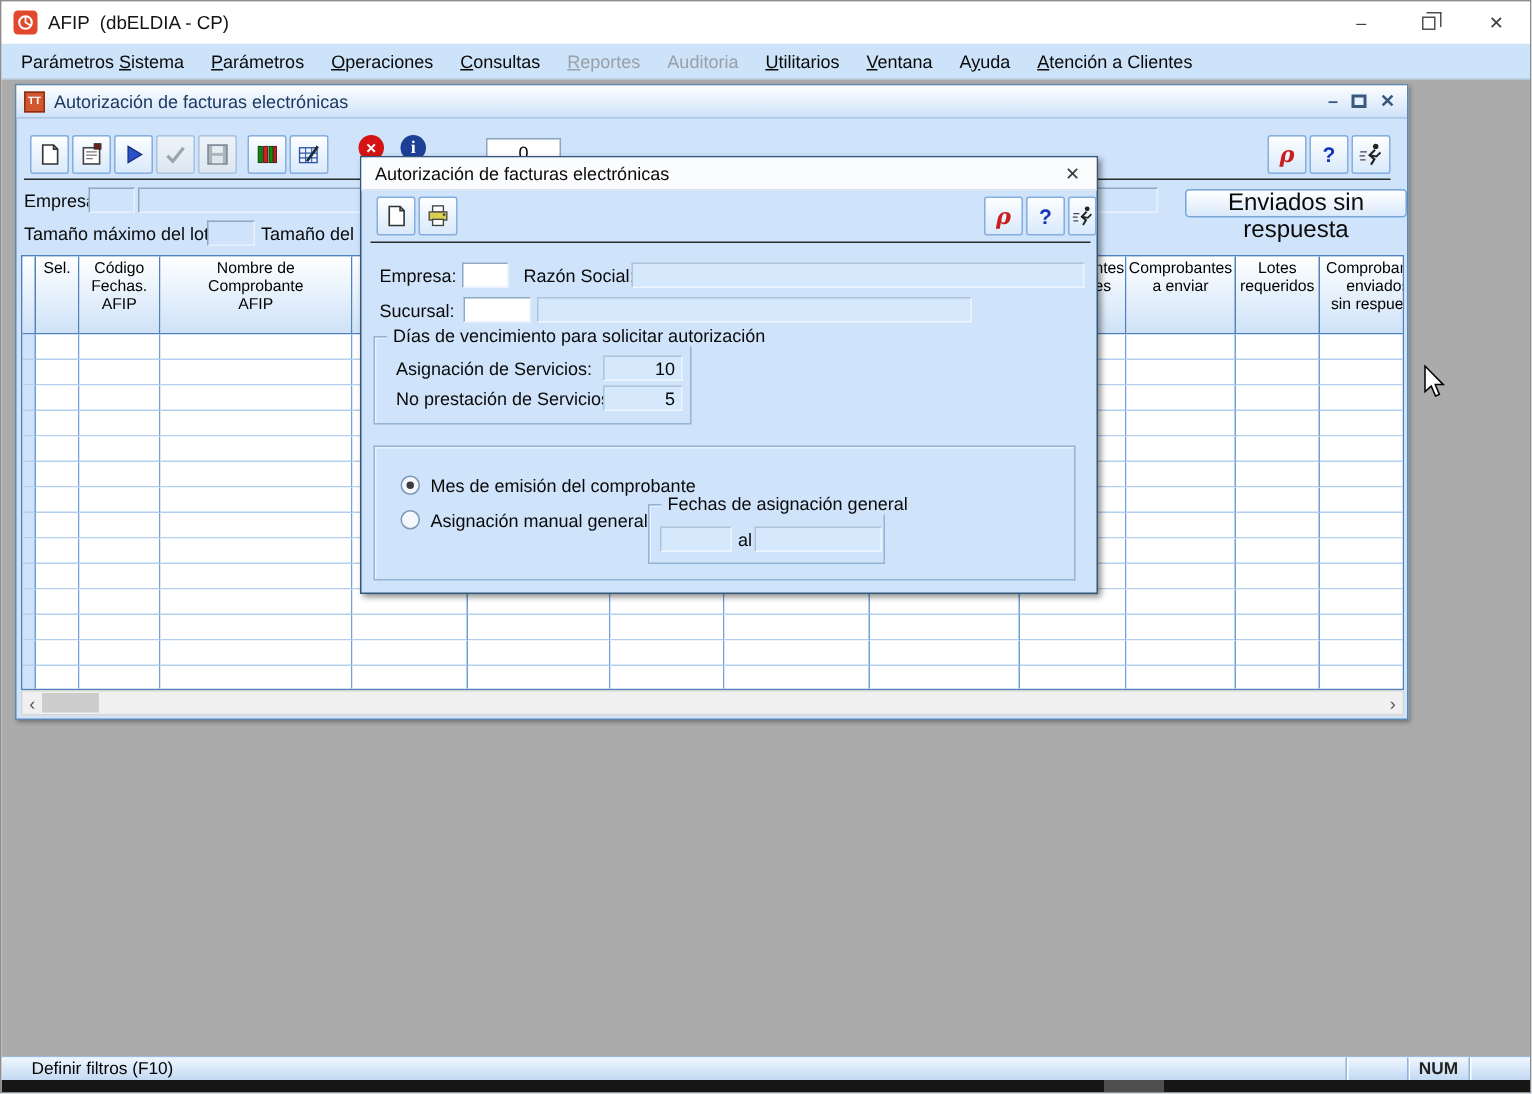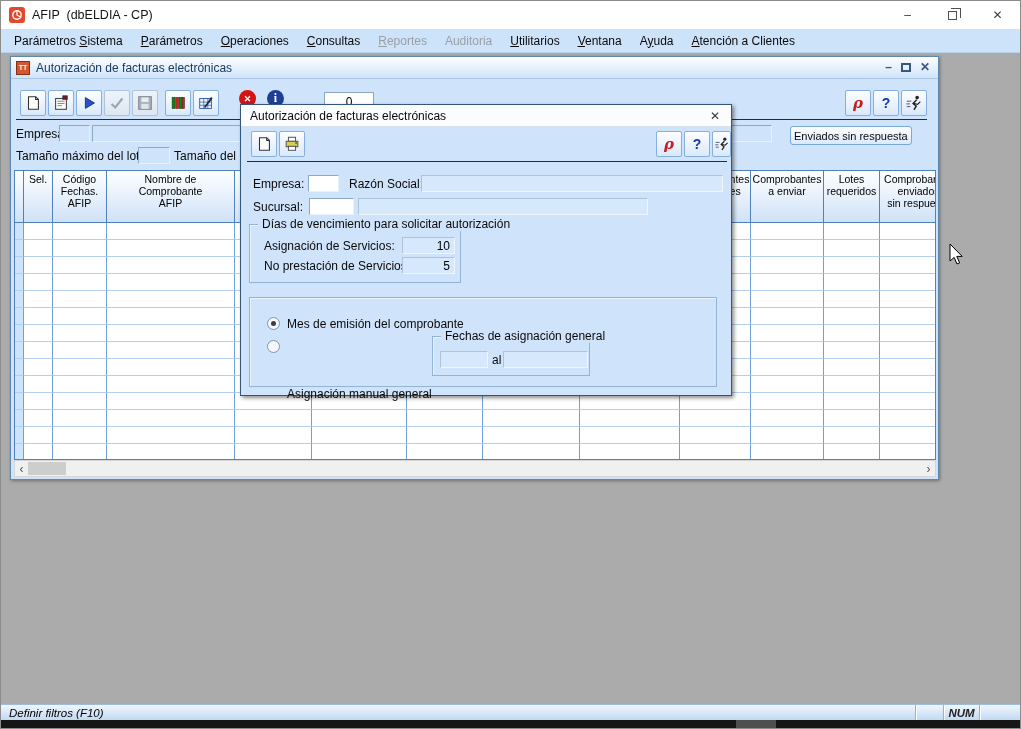--- a/index.html
+++ b/index.html
@@ -40,21 +40,21 @@
   .tb-btn.disabled { background:linear-gradient(#eef3fa,#dde7f1); border-color:#abc3dd; }
   .sep-line { position:absolute; height:1px; background:#2a2a2a; }
   .circle-ico { position:absolute; width:17px; height:17px; border-radius:50%; display:flex; align-items:center; justify-content:center; color:#fff; font-weight:bold; }
   .counter-box { position:absolute; width:50px; height:20px; background:#fff; border:1px solid #8aa6c0; text-align:center; font-size:12px; line-height:18px; }
 
   .lbl { position:absolute; font-size:12px; color:#0a0a0a; white-space:nowrap; }
   .field { position:absolute; height:17px; border:1px solid; border-color:#8da9c4 #e9f2fc #e9f2fc #8da9c4; background:#cfe3fa; font-family:"Liberation Sans",sans-serif; font-size:12px; padding:0 4px; }
   .field.white { background:#ffffff; }
   .field.lite { background:#d6e8fc; border-color:#aec3d8 #eef5fd #eef5fd #aec3d8; }
   .field.num { text-align:right; }
-  .push-btn { position:absolute; height:19px; border:1px solid #7aa7d9; border-radius:3px; background:linear-gradient(#ffffff,#d9e9fb); font-size:11px; padding:0 3px; color:#0a0a0a; }
+  .push-btn { position:absolute; height:19px; border:1px solid #7aa7d9; border-radius:3px; background:linear-gradient(#ffffff,#d9e9fb); font-size:16px; padding:0 3px; color:#0a0a0a; }
 
   
   .grid-wrap { position:absolute; left:3px; top:113px; width:922px; height:290px; border:1px solid #4f81bd; background:#fff; overflow:hidden; }
   .grid-inner { width:950px; }
   .thead { display:flex; }
   .th { height:52px; padding-top:2px; text-align:center; white-space:pre-line; font-size:10.5px; line-height:12px; border-right:1px solid #4f81bd; border-bottom:1px solid #4f81bd; background:linear-gradient(#feffff,#cfe2f8); overflow:hidden; flex:none; }
   .tr { display:flex; height:17px; }
   .td { height:17px; border-right:1px solid #71a0d8; border-bottom:1px solid #b3cfef; background:#fff; flex:none; }
   .td.selector { background:#cfe3fa; }
 
@@ -68,21 +68,21 @@
   .dlg-titlebar { height:22px; background:#fbfcfe; border-bottom:1px solid #d7e2ee; display:flex; align-items:center; position:relative; }
   .dlg-title { margin-left:9px; font-size:12px; color:#0a0a0a; }
   .dlg-close { position:absolute; right:8px; top:3px; width:16px; height:16px; display:flex; align-items:center; justify-content:center; color:#3a3a3a; font-size:12px; }
   .groupbox { position:absolute; border:1px solid #93b4d4; box-shadow:1px 1px 0 #e9f3fd inset; }
   .legend { position:absolute; top:-8px; left:8px; background:#cfe3fa; padding:0 4px; font-size:12px; color:#0a0a0a; white-space:nowrap; }
   .radio { position:absolute; width:13px; height:13px; border:1px solid #7a96b4; border-radius:50%; background:#f4f8fc; }
   .radio.selected::after { content:""; position:absolute; left:3px; top:3px; width:5px; height:5px; border-radius:50%; background:#3d3d3d; }
 
   
   .statusbar { height:16px; background:linear-gradient(#f0f7ff,#c2d9f2); border-top:1px solid #9dbbdc; display:flex; align-items:stretch; font-size:11.5px; }
-  .sb-panel { border-right:1px solid #8fb4dc; box-shadow:1px 0 0 #fff; display:flex; align-items:center; padding:0 8px;font-style:italic; }
+  .sb-panel { border-right:1px solid #8fb4dc; box-shadow:1px 0 0 #fff; display:flex; align-items:center; padding:0 20px; }
   .sb-main { flex:1; }
   .sb-num { width:36px; justify-content:center; font-weight:bold; color:#222; }
   .bottomstrip { height:10px; background:#161616; position:relative; }
   .bottomstrip .seg { position:absolute; left:735px; top:0; width:40px; height:10px; background:#4f4f4f; }
 
   .cursor { position:absolute; z-index:50; }
 </style>
 </head>
 <body>
 
@@ -505,21 +505,21 @@
         <span class="lbl" style="left:14px; top:14px;">Asignación de Servicios:</span>
         <input class="field lite num" style="left: 152px; top: 12px; width: 53px;" value="10">
         <span class="lbl" style="left:14px; top:34px;">No prestación de Servicios:</span>
         <input class="field lite num" style="left: 152px; top: 32px; width: 53px;" value="5">
       </div>
 
       <div class="groupbox" style="left:8px; top:192px; width:468px; height:90px;">
         <span class="radio selected" style="left:17px; top:19px;"></span>
         <span class="lbl" style="left:37px; top:19px;">Mes de emisión del comprobante</span>
         <span class="radio" style="left:17px; top:42px;"></span>
-        <span class="lbl" style="left:37px; top:42px;margin-top:47px;">Asignación manual general</span>
+        <span class="lbl" style="left:37px; top:42px;">Asignación manual general</span>
 
         <div class="groupbox" style="left:182px; top:38px; width:158px; height:40px;">
           <span class="legend">Fechas de asignación general</span>
           <input class="field lite" style="left: 7px; top: 14px; width: 48px;" value="">
           <span class="lbl" style="left:59px; top:16px;">al</span>
           <input class="field lite" style="left: 70px; top: 14px; width: 85px;" value="">
         </div>
       </div>
     </div>
 

